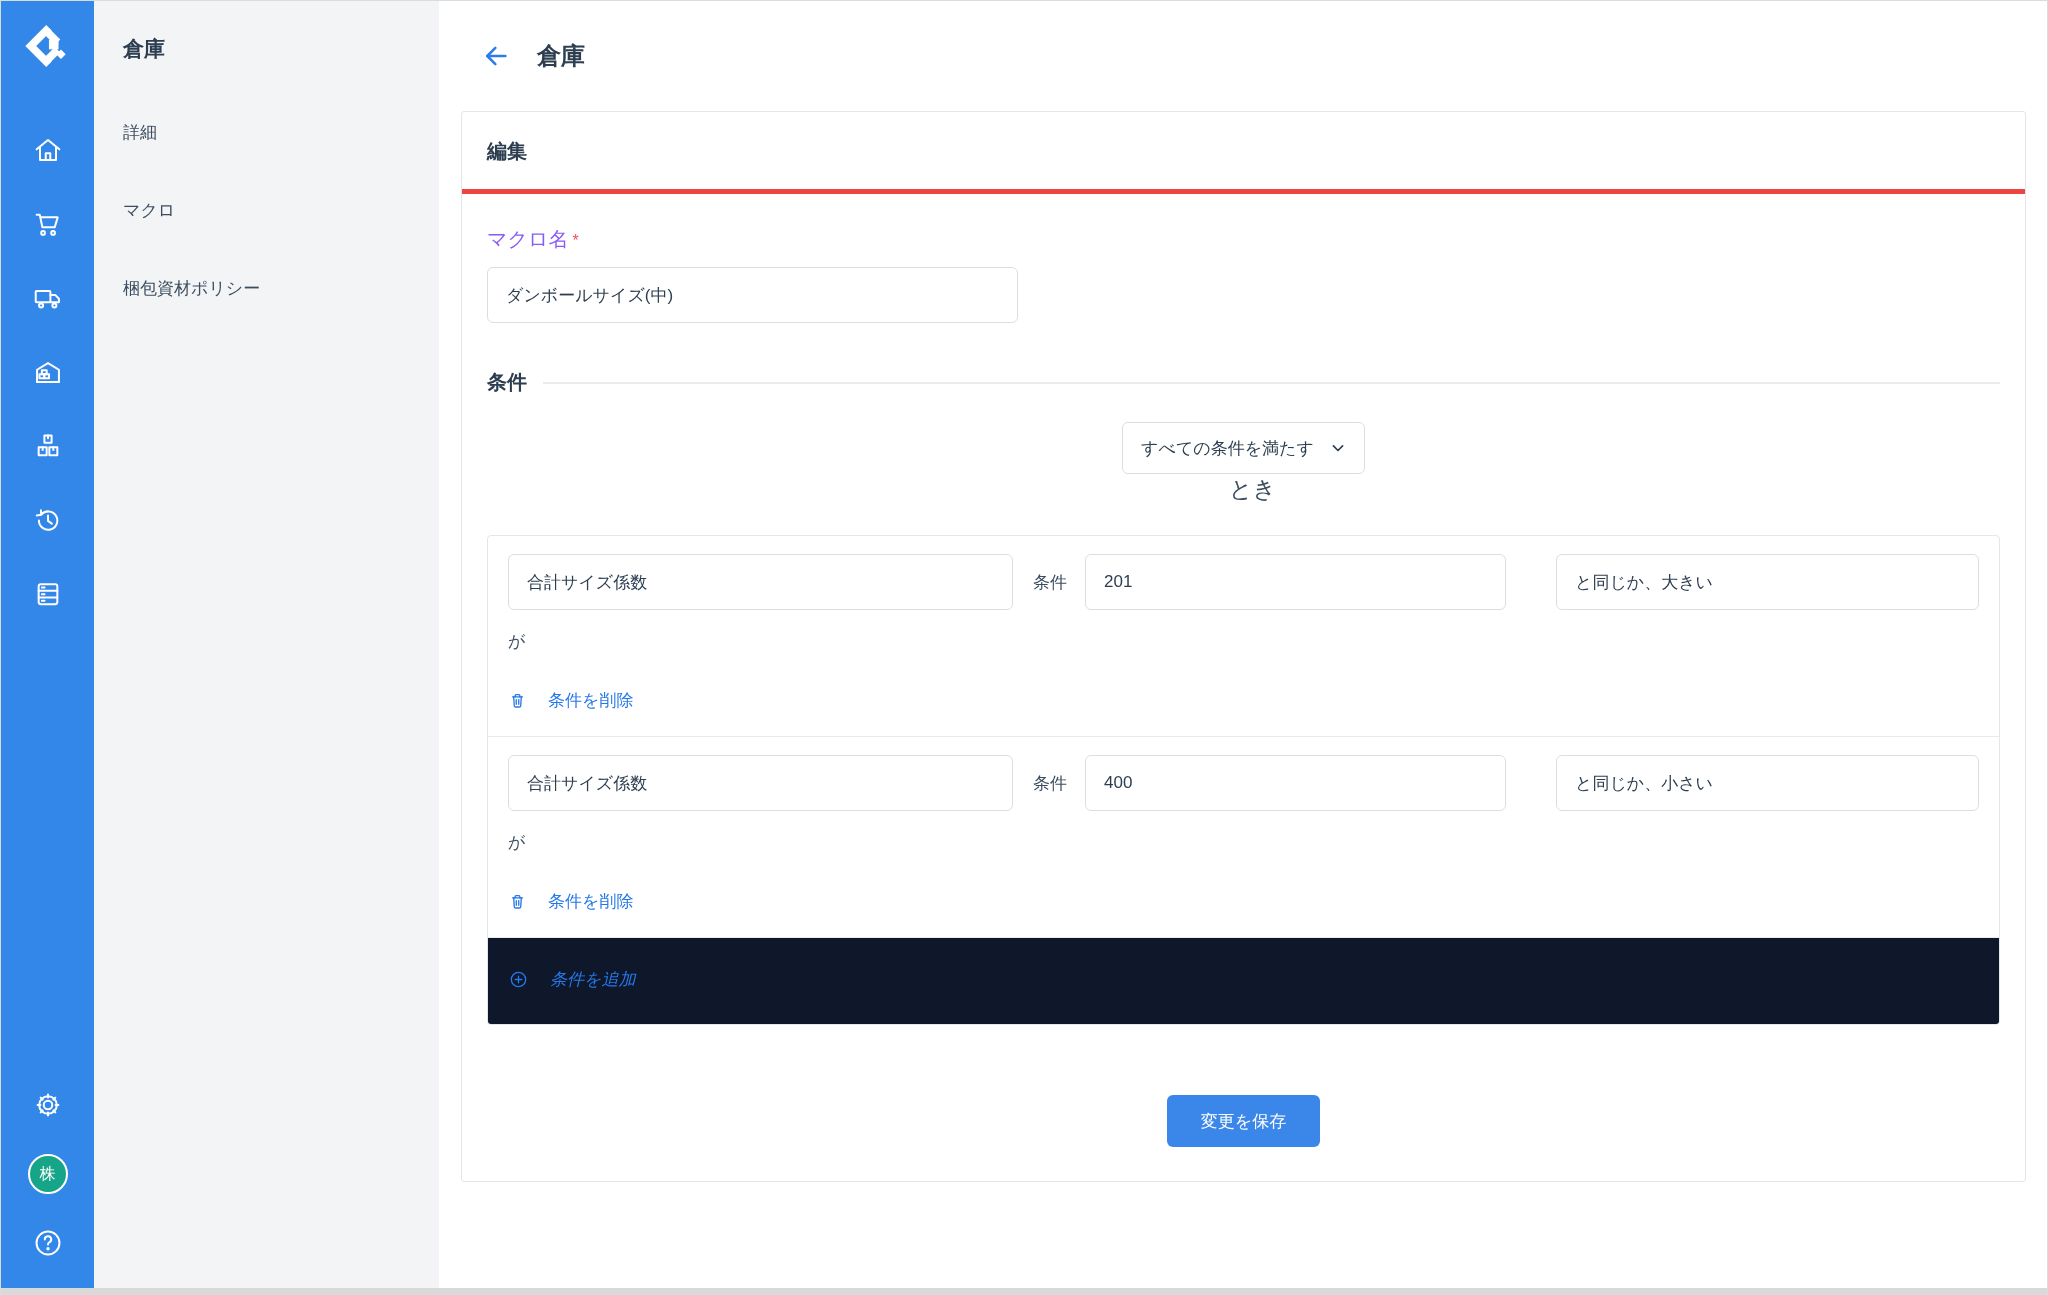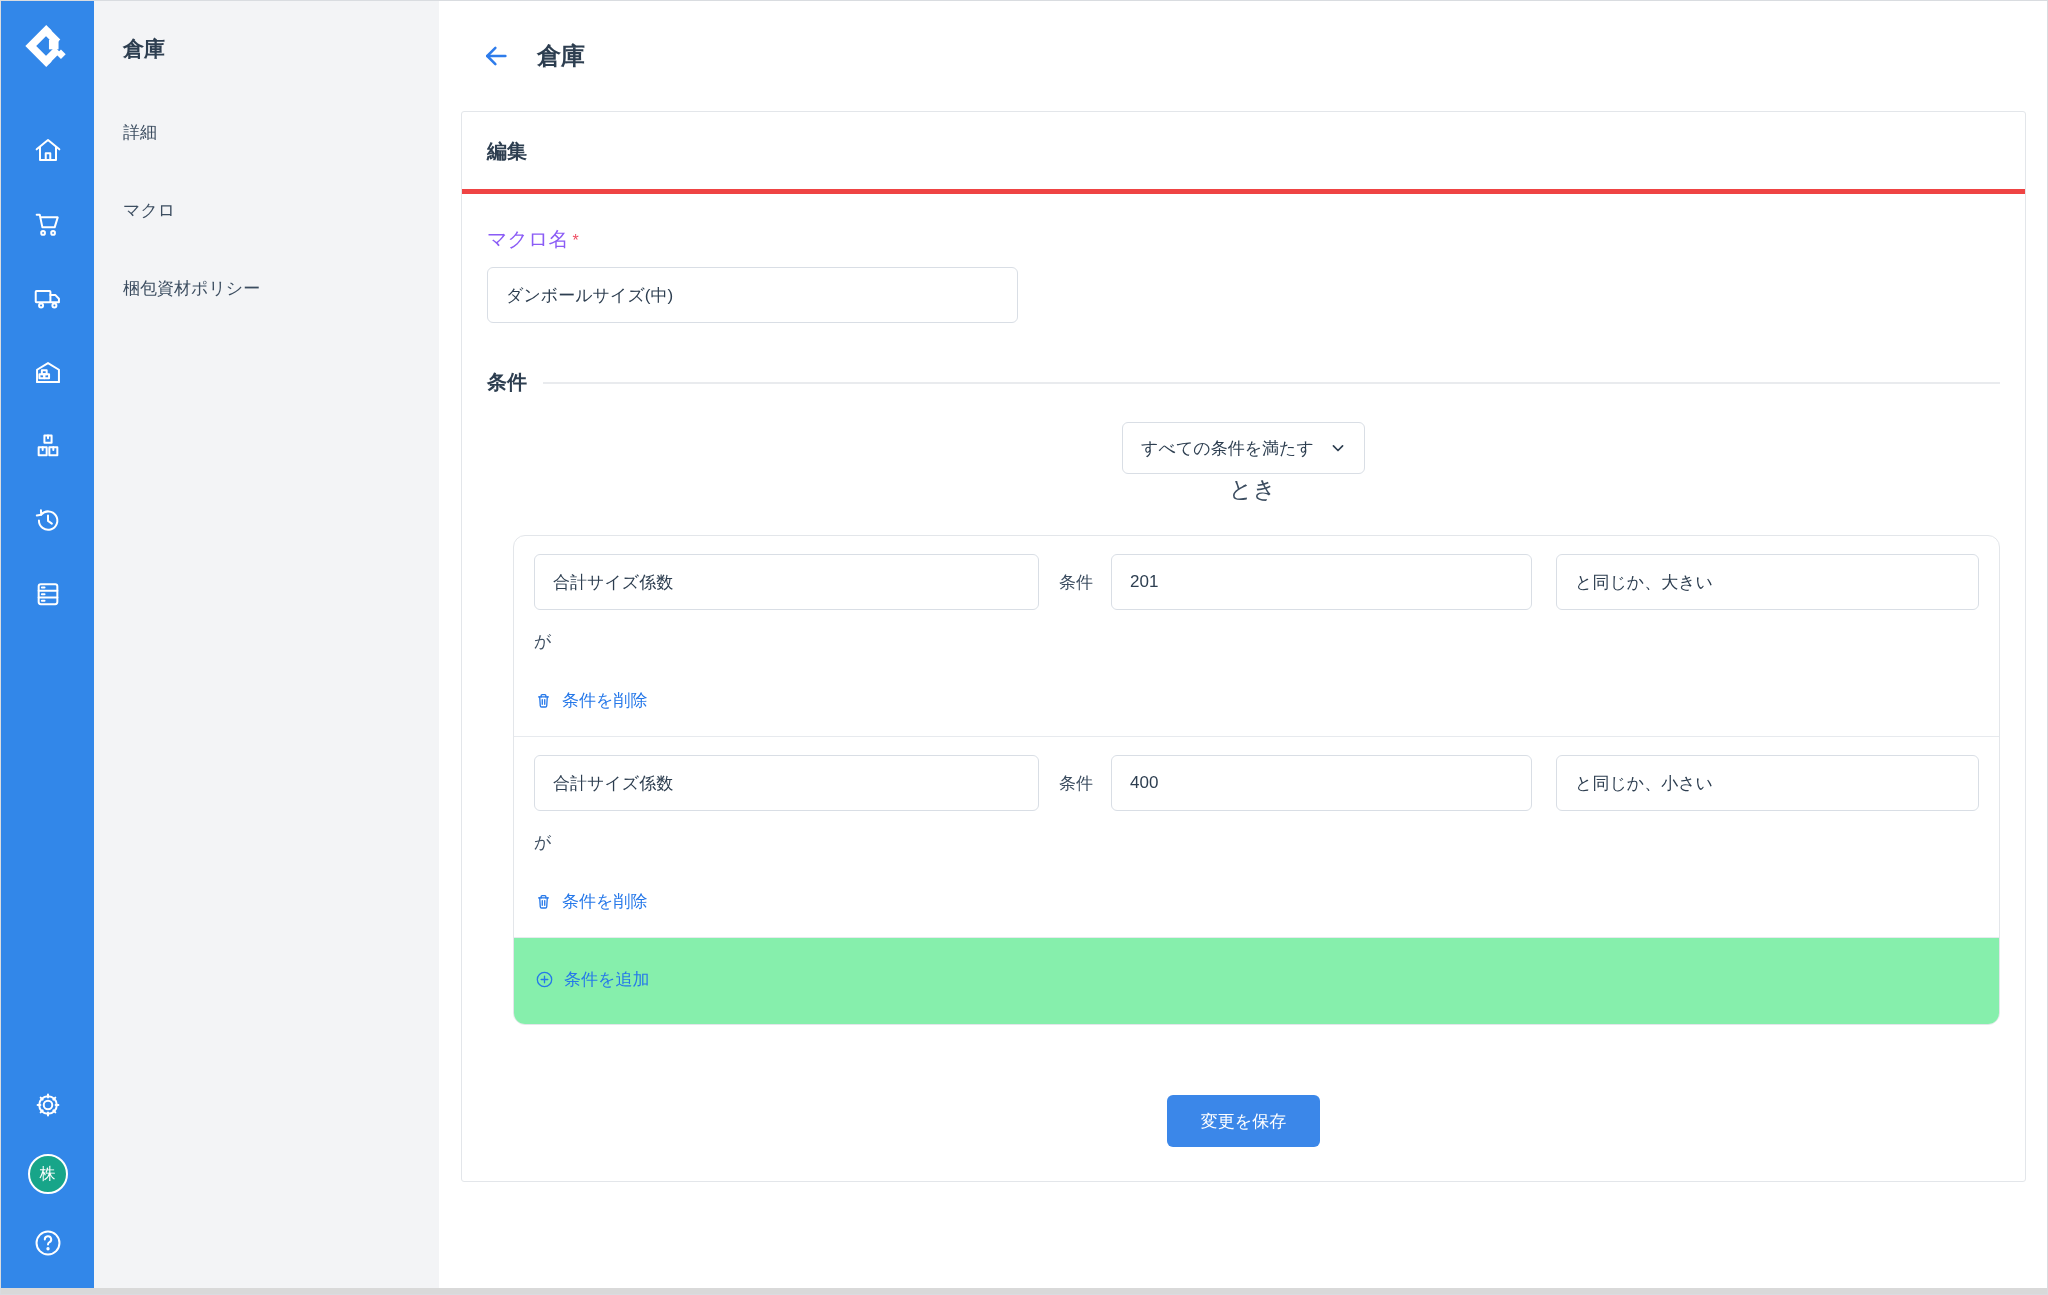--- a/index.html
+++ b/index.html
@@ -64,34 +64,34 @@
   .section-line { flex:1; height:2px; background:#e9ebee; margin-left:16px; }
 
   .match-row { display:flex; align-items:center; margin-top:26px;flex-direction:column; }
   .select-box {
     border:1px solid #d9dee5; border-radius:6px; height:52px; display:flex; align-items:center;
     padding:0 16px 0 18px; font-size:17px; color:#2d3e50; cursor:pointer; background:#fff;
   }
   .select-box .chev { margin-left:14px; display:flex; }
   .match-suffix { font-size:23px; color:#3c4d60; margin-left:18px; }
 
-  .cond-group { margin-top:30px; border:1px solid #e3e6ea; border-radius:12px; overflow:hidden;margin-left:26px; }
+  .cond-group { margin-top:30px; border:1px solid #e3e6ea; border-radius:4px; overflow:hidden; }
   .cond-block { padding:18px 20px 22px; border-bottom:1px solid #e7eaee; }
   .cond-row { display:flex; align-items:center; }
   .cond-field { width:505px; height:54px; }
   .cond-label { font-size:17px; color:#3c4d60; margin:0 18px 0 20px; }
   .cond-value { width:421px; height:54px; }
   .cond-op { width:423px; height:54px; margin-left:auto; }
   .particle { font-size:17px; color:#3c4d60; margin-top:20px; }
   .link-btn {
-    display:inline-flex; align-items:center; gap:9px; color:#2678e9; font-size:17px;
+    display:inline-flex; align-items:center; gap:21px; color:#2678e9; font-size:17px;
     margin-top:36px; cursor:pointer;
   }
   .link-btn svg { display:block; }
-  .cond-footer { background:#86efac; padding:30px 20px; }
+  .cond-footer { background:#0f172a; padding:30px 20px;font-style:italic; }
   .cond-footer .link-btn { margin-top:0; }
 
   .auto-section { margin-top:48px; }
   .action-row { display:flex; align-items:center; margin-top:28px; }
   .action-select { width:514px; height:54px; justify-content:space-between; }
   .action-label { font-size:17px; color:#3c4d60; margin-left:26px; white-space:nowrap; }
   .action-value { flex:1; margin-left:24px; height:54px; }
 
   .save-row { display:flex; justify-content:center; margin-top:70px; }
   .save-btn {

